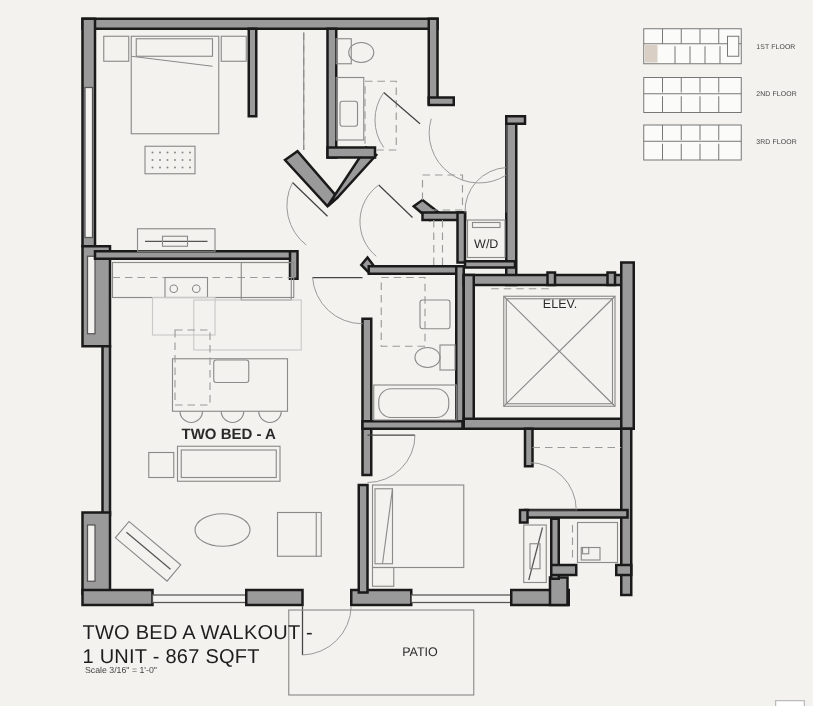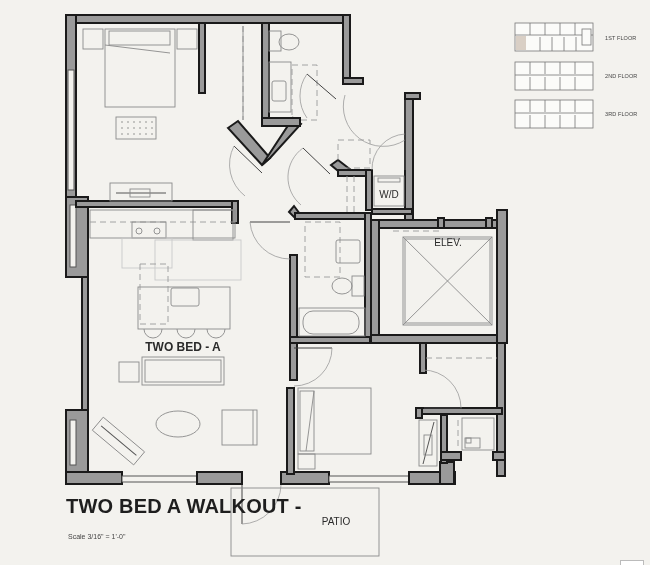--- a/index.html
+++ b/index.html
@@ -9,22 +9,22 @@
   .wall { fill: #9a9a9a; stroke: #1a1a1a; stroke-width: 2; }
   .fix { fill: none; stroke: #8a8a8a; stroke-width: 0.9; }
   .fixd { fill: none; stroke: #555; stroke-width: 1; }
   .dash { fill: none; stroke: #9a9a9a; stroke-width: 0.9; stroke-dasharray: 6 4; }
   .ghost { fill: none; stroke: #c9c9c9; stroke-width: 0.9; }
   .swing { fill: none; stroke: #9a9a9a; stroke-width: 0.8; }
   .door { fill: #fff; stroke: #444; stroke-width: 1; }
   .win { fill: #f3f2ee; stroke: #555; stroke-width: 1; }
   .mini { fill: #fbfbf9; stroke: #777; stroke-width: 0.8; }
   .lbl { font-family: "Liberation Sans", sans-serif; fill: #2a2a2a; }
-  .title { position: absolute; left: 66px; top: 497px; font-weight: bold;
-           font-size: 20px; line-height: 19px; color: #1e1e1e; letter-spacing: 0.2px; }
+  .title { position: absolute; left: 66px; top: 497px; font-weight: normal;
+           font-size: 16px; line-height: 19px; color: #1e1e1e; letter-spacing: 0.2px; }
   .scale { position: absolute; left: 68px; top: 533px; font-size: 7px; color: #444; }
   .floor-lbl { position: absolute; font-size: 5.5px; color: #444; letter-spacing: 0.1px; }
   .logo { position: absolute; left: 620px; top: 560px; width: 22px; height: 5px;
           border: 1px solid #bbb; background: #fff; }
 </style>
 </head>
 <body>
 
 <svg id="plan" width="650" height="565" viewBox="0 0 650 565" xmlns="http://www.w3.org/2000/svg">
 
@@ -289,15 +289,16 @@
     </g>
   </g>
 </svg>
 
 <div class="floor-lbl" style="left:605px; top:35px;">1ST FLOOR</div>
 <div class="floor-lbl" style="left:605px; top:73px;">2ND FLOOR</div>
 <div class="floor-lbl" style="left:605px; top:111px;">3RD FLOOR</div>
 
 <div class="title">
   <div>TWO BED A WALKOUT -</div>
+  <div>1 UNIT - 867 SQFT</div>
 </div>
 <div class="scale">Scale 3/16" = 1'-0"</div>
 <div class="logo"></div>
 
 </body></html>

